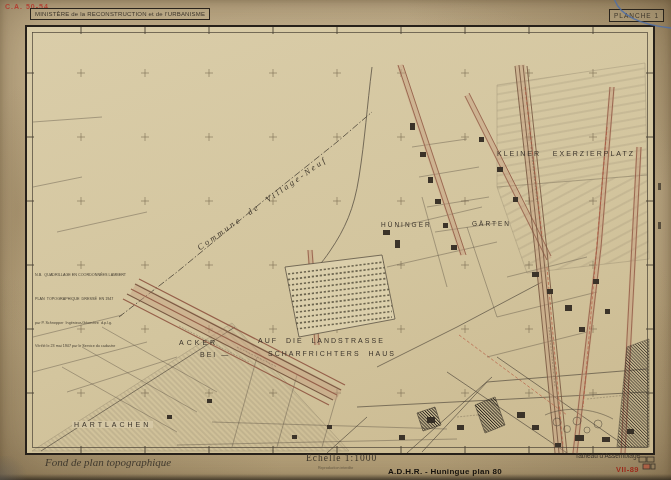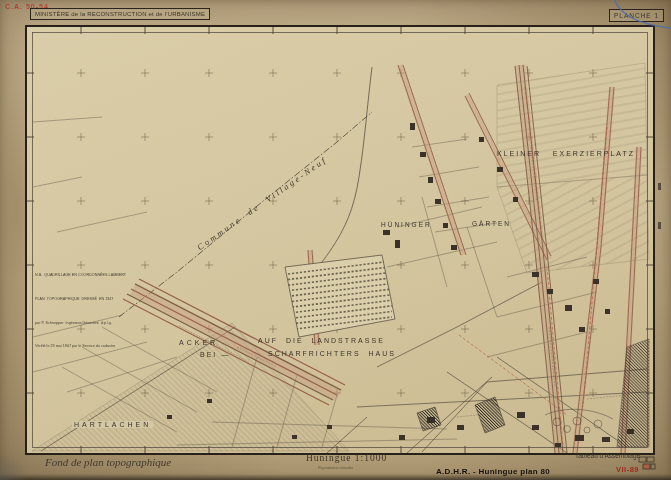--- a/index.html
+++ b/index.html
@@ -39,21 +39,21 @@
   .note{position:absolute;left:8px;top:229px;width:150px;font-size:6px;color:#4a4336;
       transform:scale(.62);transform-origin:0 0;line-height:2.1;white-space:pre;}
   .foot-left{position:absolute;left:45px;top:456px;font-family:"Liberation Serif",serif;
       font-style:italic;font-size:11px;color:#413a2e;}
   .foot-scale{position:absolute;left:306px;top:453px;font-family:"Liberation Serif",serif;
       font-size:9.5px;letter-spacing:1px;color:#3c352a;}
   .foot-scale-sub{position:absolute;left:318px;top:466px;font-size:6px;opacity:.65;
       transform:scale(.6);transform-origin:0 0;}
   .foot-assm{position:absolute;left:575px;top:452px;font-size:6.5px;color:#3c352a;}
   .assm-icon{position:absolute;left:638px;top:456px;}
-  .foot-adhr{position:absolute;left:388px;top:467px;font-size:8px;font-weight:bold;color:#16120d;letter-spacing:.3px;margin-left:48px;}
+  .foot-adhr{position:absolute;left:388px;top:467px;font-size:8px;font-weight:bold;color:#16120d;letter-spacing:.3px;}
   .foot-cote{position:absolute;left:588px;top:465px;font-size:7.5px;font-weight:bold;color:#9c2c1c;letter-spacing:.5px;margin-left:28px;}
   .margin-mark{position:absolute;width:3px;height:7px;background:#3a3127;opacity:.75;}
   .pen{position:absolute;left:0;top:0;pointer-events:none;}
   
   #parcels{stroke:#554c3f;stroke-width:.5;opacity:.8;fill:none;}
   #streets{stroke:#4a4236;stroke-width:.7;opacity:.9;fill:none;}
   #grid line{stroke:#77684f;stroke-width:.7;opacity:.8;}
   #ticks line{stroke:#352e24;stroke-width:.8;}
   #cem-rows line{stroke:#46402f;stroke-width:1.6;stroke-dasharray:2.2 1.8;opacity:.75;}
 </style>
@@ -337,21 +337,21 @@
 
     <div class="note">
       <div>N.B.  QUADRILLAGE EN COORDONNÉES LAMBERT</div>
       <div>PLAN  TOPOGRAPHIQUE  DRESSÉ  EN 1947</div>
       <div>par P. Schnepper  Ingénieur-Géomètre  d.p.l.g.</div>
       <div>Vérifié le 23 mai 1947 par le Service du cadastre</div>
     </div>
   </div>
 
   <div class="foot-left">Fond de plan topographique</div>
-  <div class="foot-scale">Huningue 1:1000</div>
+  <div class="foot-scale">Echelle 1:1000</div>
   <div class="foot-scale-sub">Reproduction interdite</div>
   <div class="foot-assm">Tableau d'Assemblage</div>
   <svg class="assm-icon" width="19" height="15">
     <g fill="none" stroke="#3c352a" stroke-width=".8">
       <rect x="1" y="1" width="7" height="5"></rect>
         <rect x="9" y="1" width="7" height="5"></rect>
       <rect x="5" y="8" width="7" height="5" fill="#b5543c" fill-opacity=".7"></rect>
         <rect x="13" y="8" width="4" height="5"></rect>
     </g>
   </svg>

